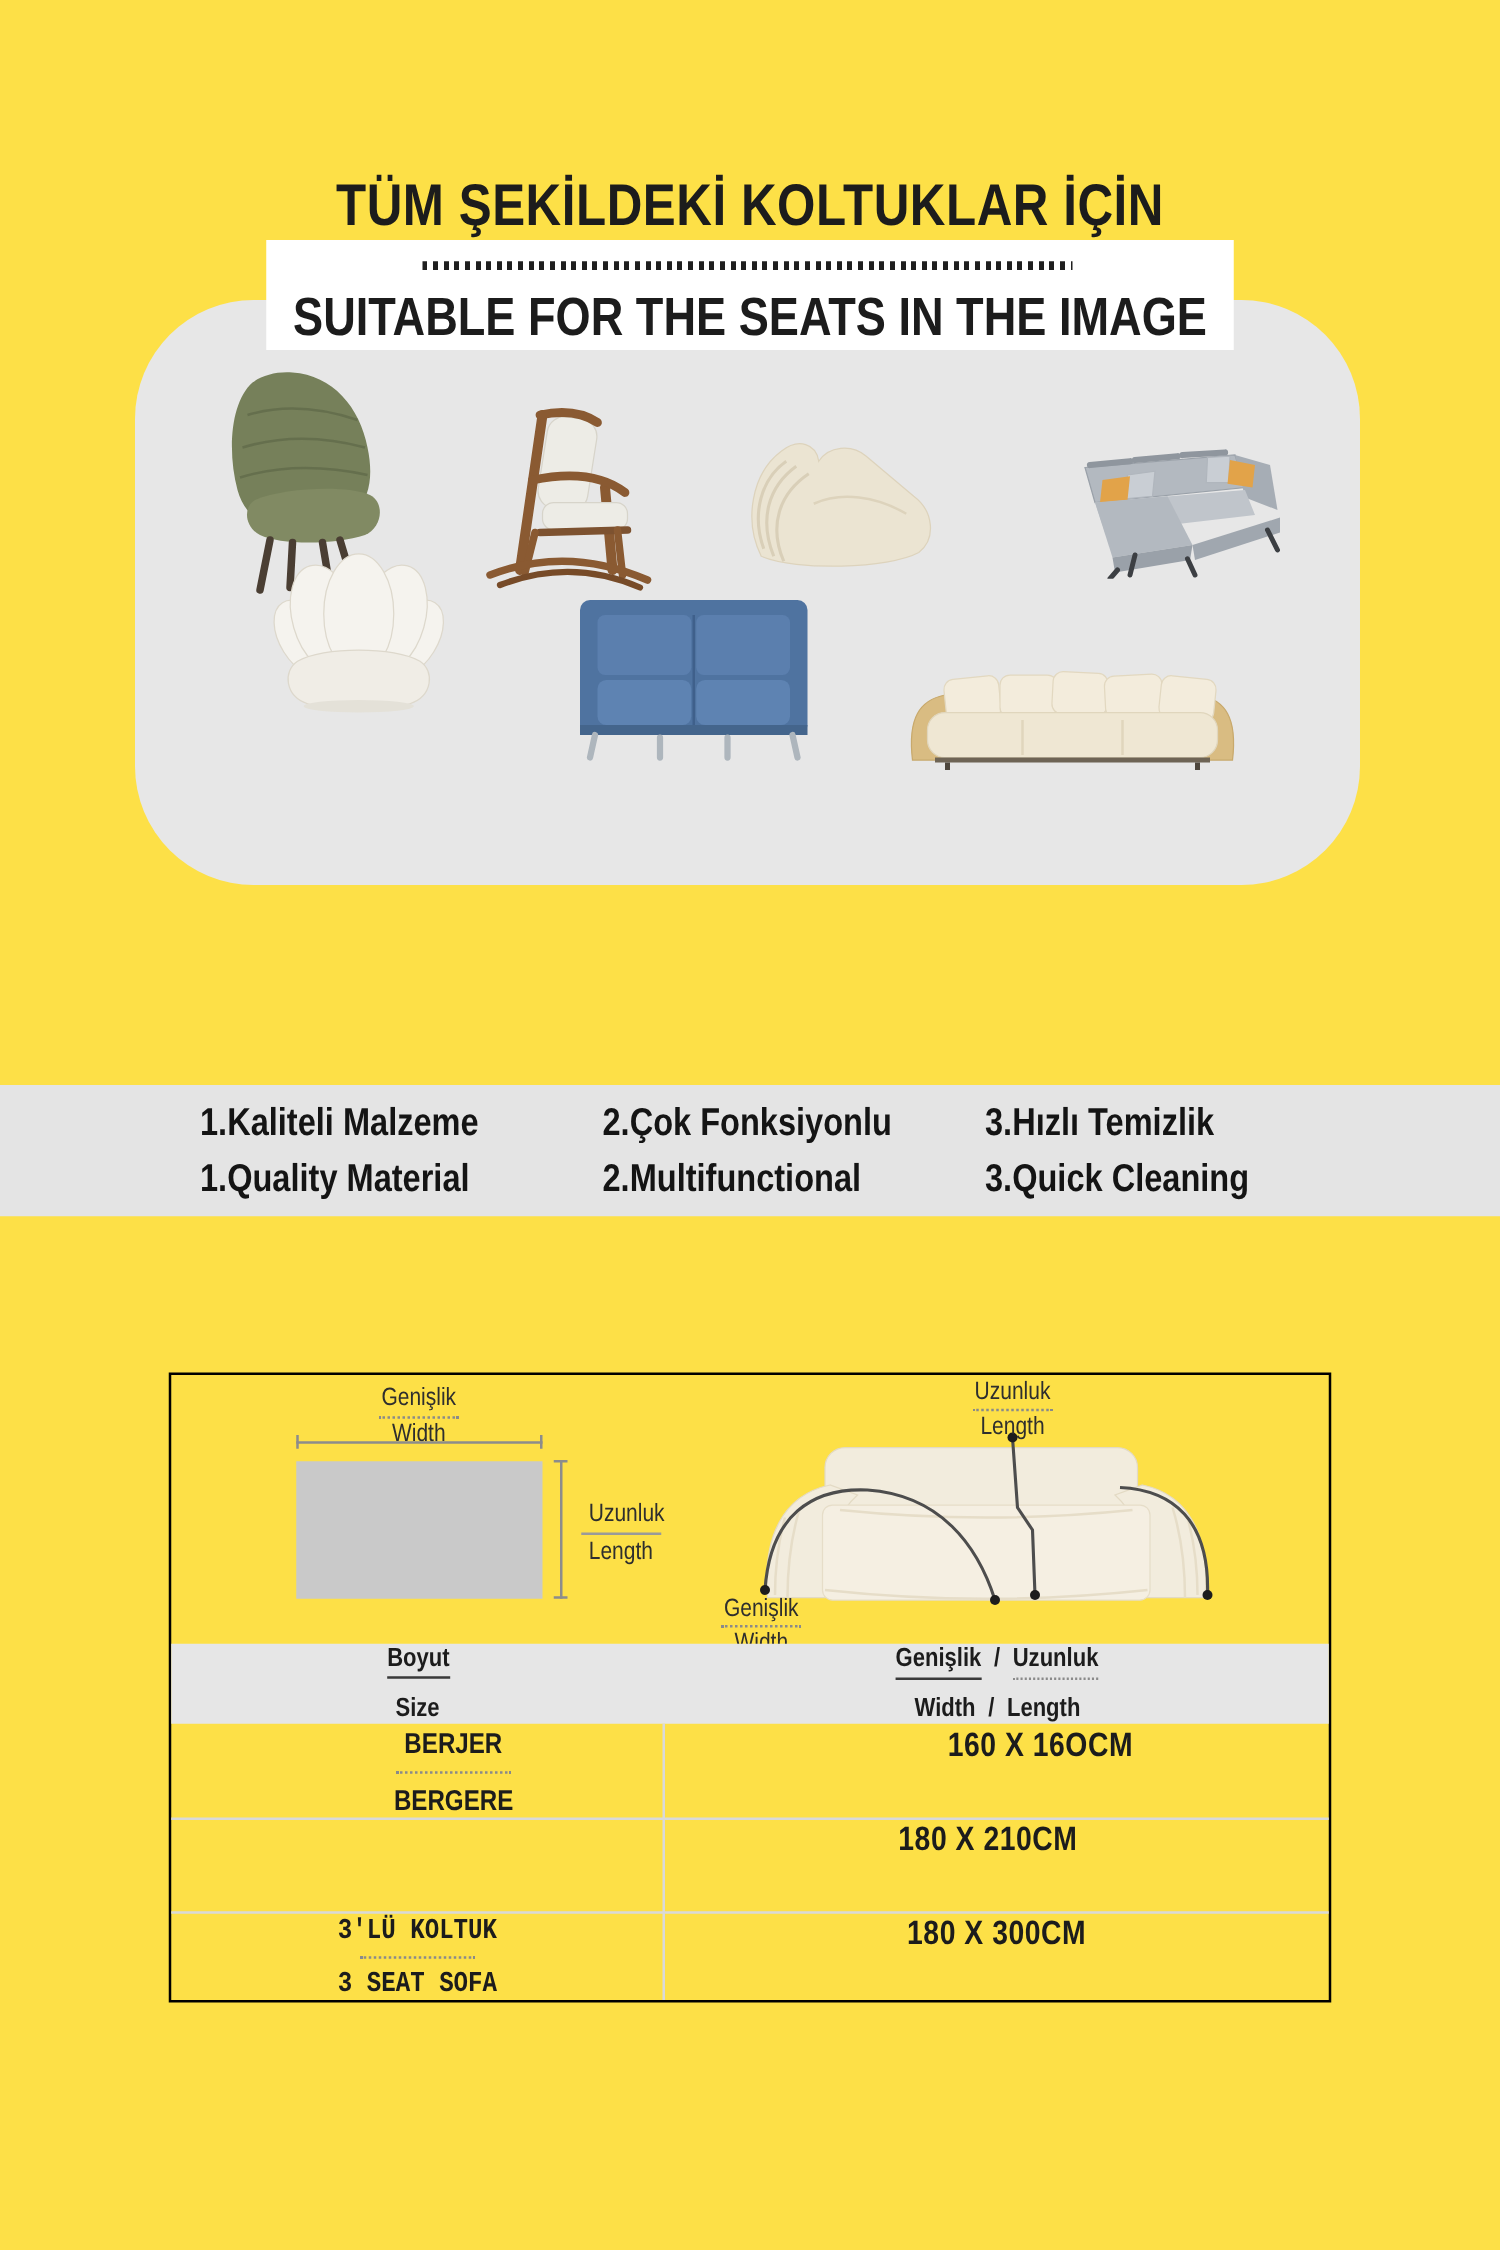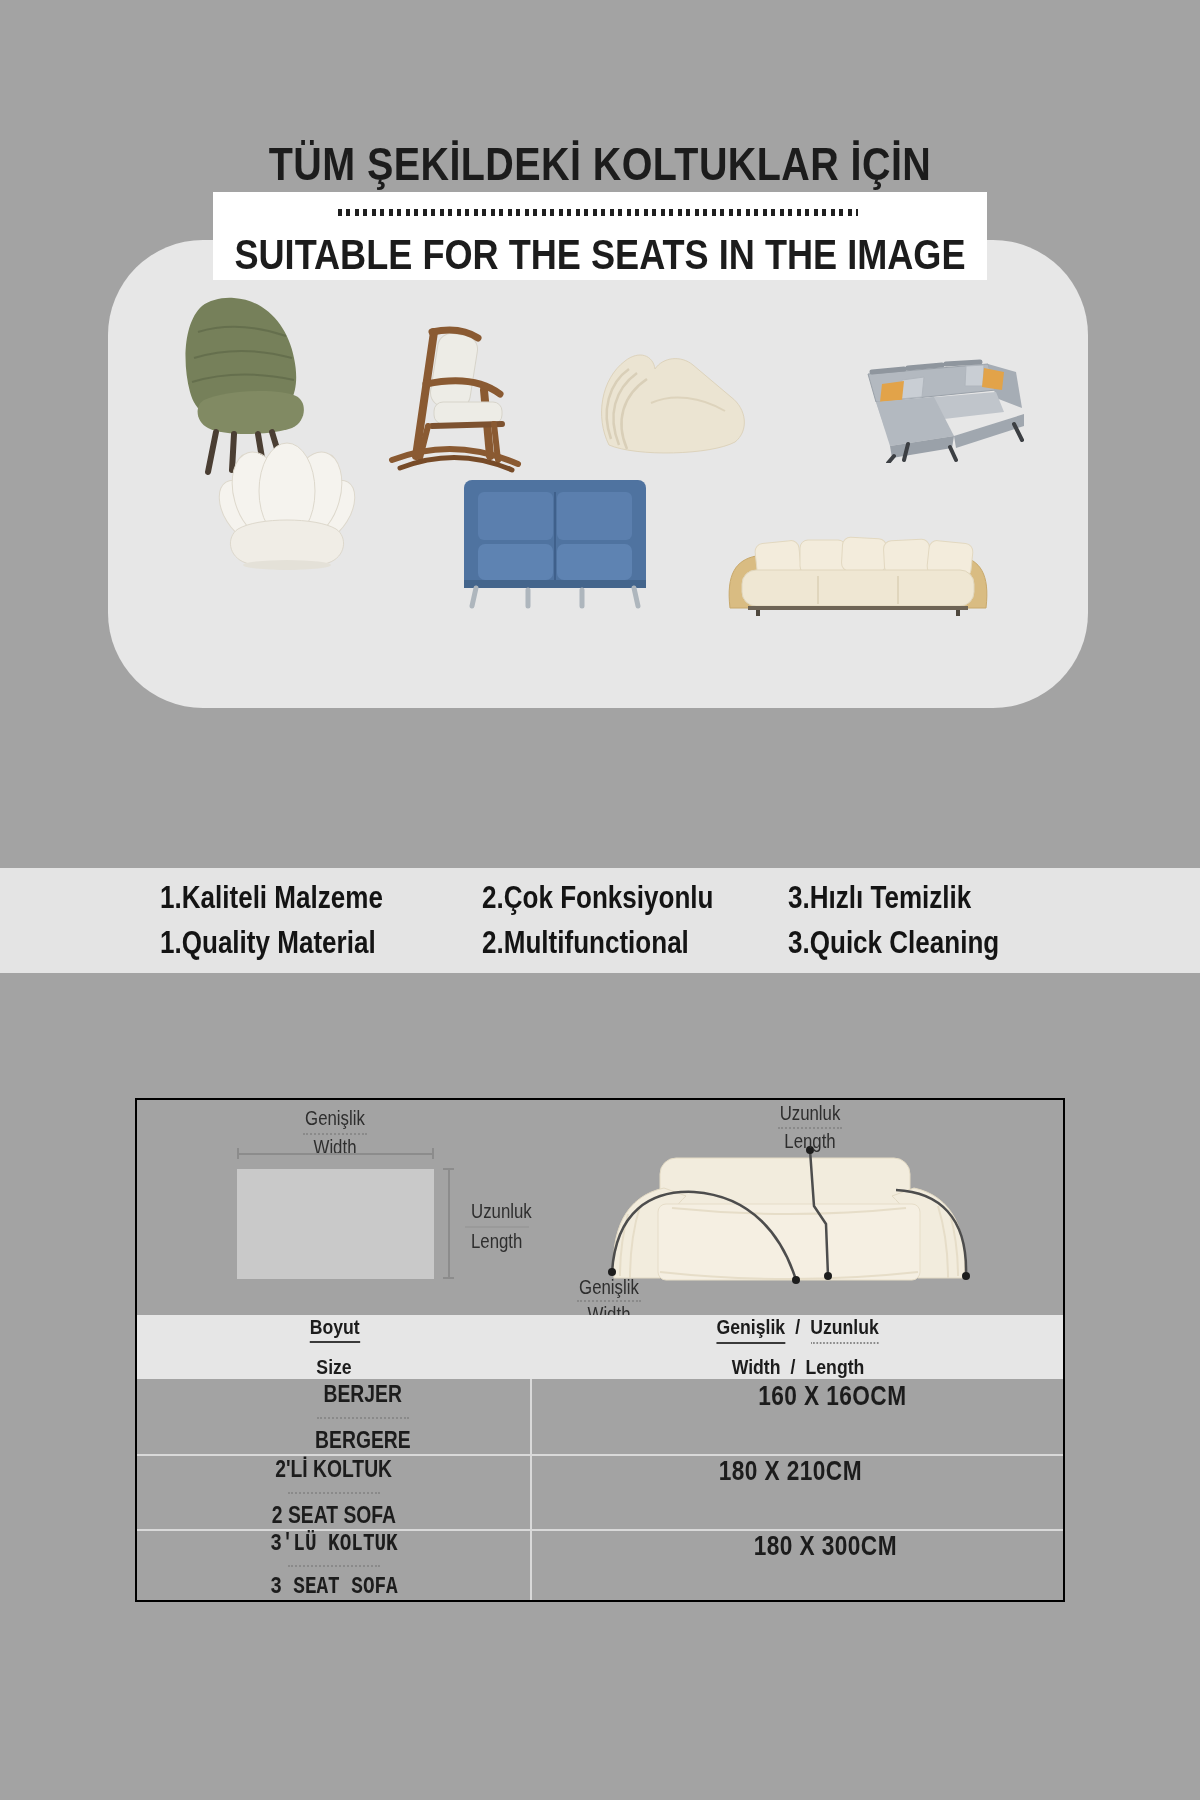--- a/index.html
+++ b/index.html
@@ -1,16 +1,16 @@
 <!DOCTYPE html>
 <html><head>
 <meta charset="utf-8">
 <style>
   html,body{margin:0;padding:0;background:#fff;}
-  .page{position:relative;width:1200px;height:1800px;background:#a3a3a3;overflow:hidden;
+  .page{position:relative;width:1200px;height:1800px;background:#fde047;overflow:hidden;
         font-family:"Liberation Sans",sans-serif;color:#1c1c1c;}
   .abs{position:absolute;}
   .cond{transform:scaleX(0.84);transform-origin:center;white-space:nowrap;}
   .condL{transform:scaleX(0.84);transform-origin:left center;white-space:nowrap;}
   .center{text-align:center;}
 
   
   .title{left:0;top:136px;width:1200px;font-size:47px;font-weight:bold;letter-spacing:.5px;z-index:3;}
   .dotline{left:338px;top:209px;width:520px;height:7px;z-index:3;
            background:repeating-linear-gradient(90deg,#1f1f1f 0 4px,transparent 4px 8.5px);}
@@ -229,32 +229,27 @@
 
     <div class="in cellcol" style="left:0;top:281px;width:451px;height:73px;">
       <div class="rowname cond">BERJER</div>
       <div class="dots64" style="width:92px;margin:3px 0;"></div>
       <div class="rowname cond">BERGERE</div>
     </div>
     <div class="in cellcol" style="left:395px;top:281px;width:601px;height:73px;">
       <div class="rowsize cond">160 X 16OCM</div>
     </div>
 
-    <div class="in cellcol" style="left:0;top:356px;width:393px;height:73px;">
-      <div class="rowname cond">2'Lİ KOLTUK</div>
-      <div class="dots64" style="width:92px;margin:3px 0;"></div>
-      <div class="rowname cond">2 SEAT SOFA</div>
-    </div>
     <div class="in cellcol" style="left:395px;top:356px;width:517px;height:73px;">
       <div class="rowsize cond">180 X 210CM</div>
     </div>
 
     <div class="in cellcol" style="left:0;top:431px;width:393px;height:69px;font-family:Liberation Mono, monospace;">
       <div class="rowname cond">3'LÜ KOLTUK</div>
       <div class="dots64" style="width:92px;margin:3px 0;"></div>
       <div class="rowname cond">3 SEAT SOFA</div>
     </div>
-    <div class="in cellcol" style="left:395px;top:431px;width:531px;height:69px;padding-left:28px;">
+    <div class="in cellcol" style="left:395px;top:431px;width:531px;height:69px;">
       <div class="rowsize cond">180 X 300CM</div>
     </div>
 
   </div>
 </div>
 
 </body></html>

